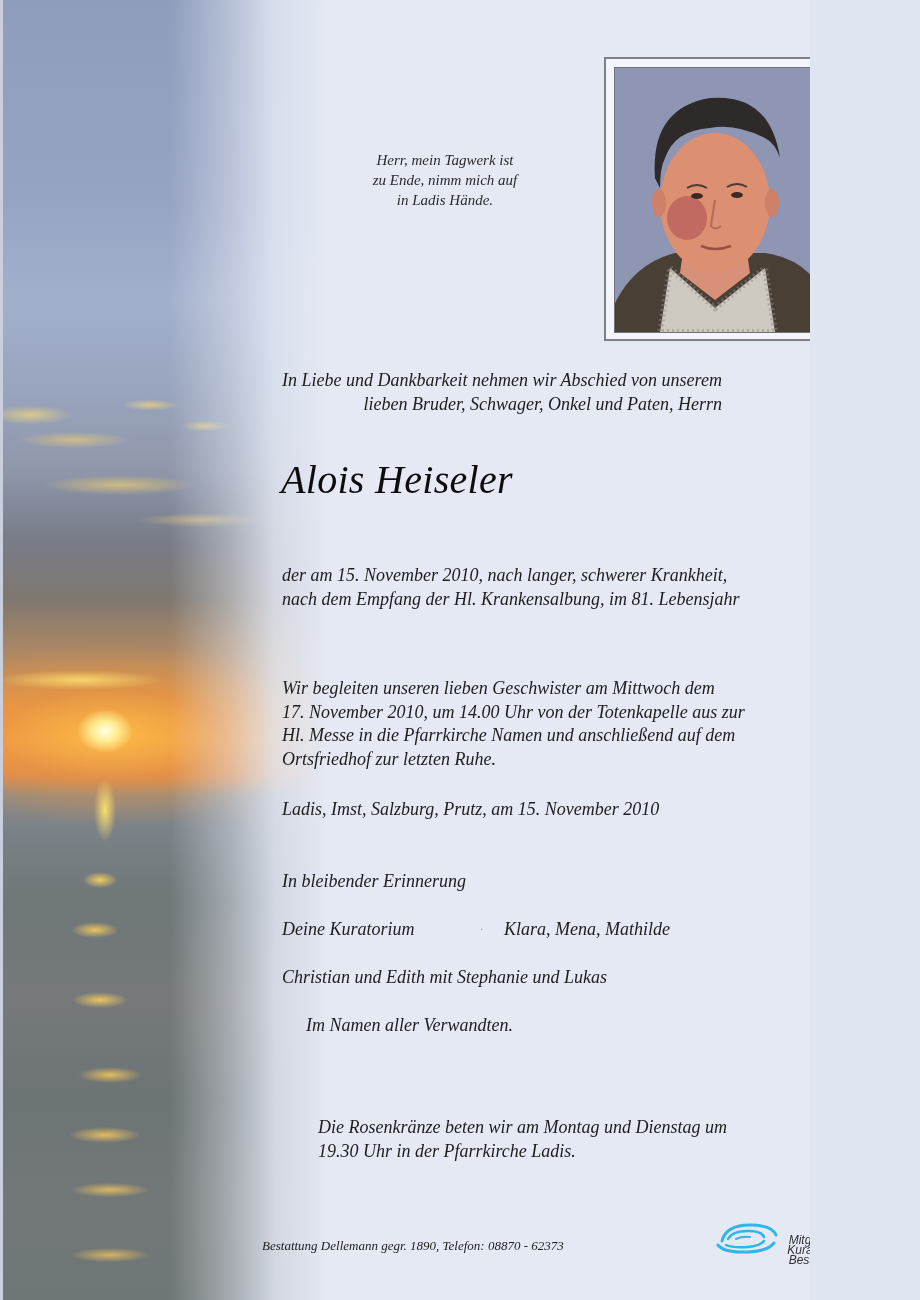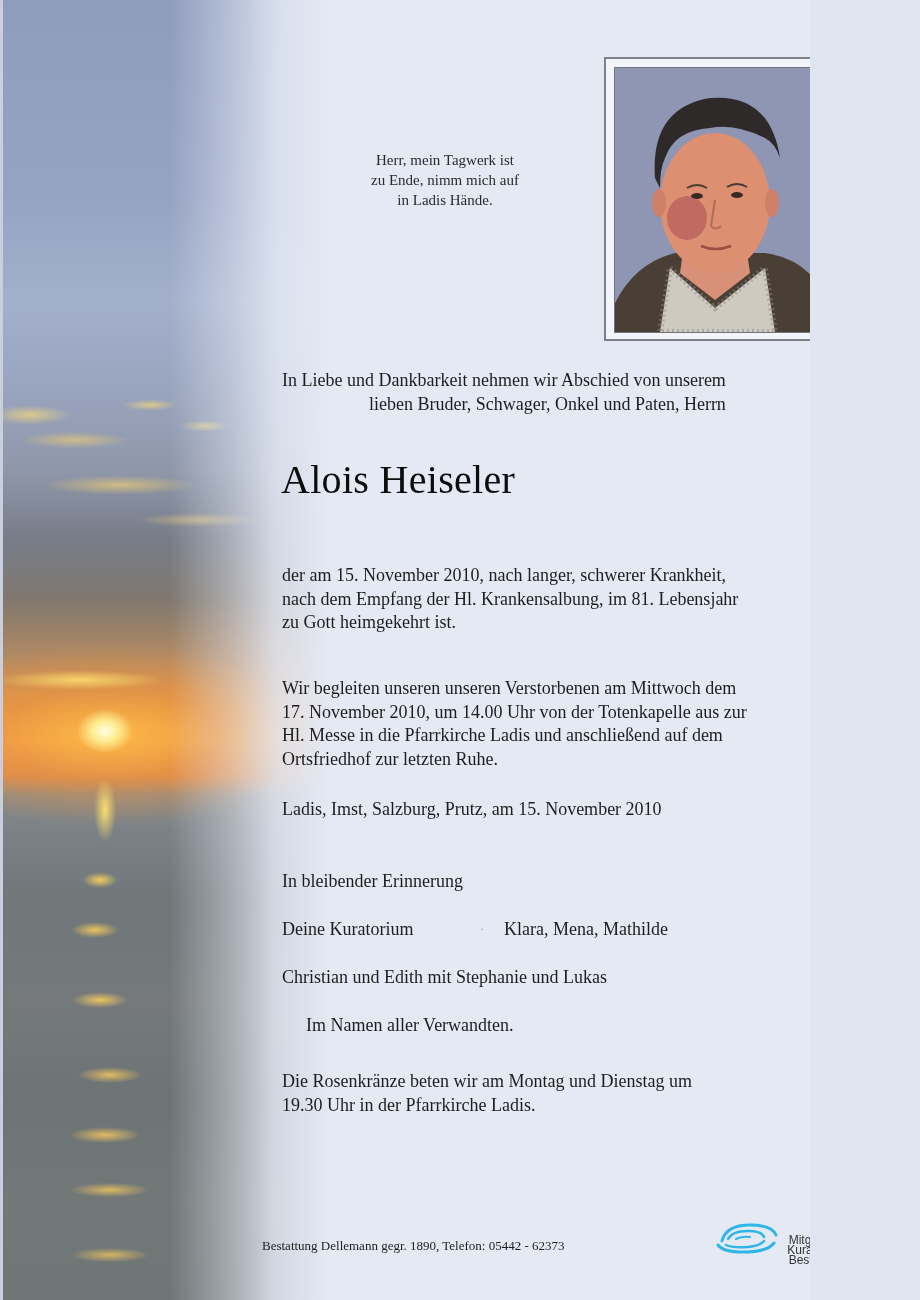--- a/index.html
+++ b/index.html
@@ -6,20 +6,21 @@
     body {
       width: 920px; height: 1300px; overflow: hidden; position: relative;
       font-family: "Liberation Serif", "DejaVu Serif", serif;
       color: #1a1a1a;
       background: #dfe5f1;
     }
     .page {
       position: absolute; left: 0; top: 0; width: 810px; height: 1300px;
       background: linear-gradient(180deg, #e4e9f4 0%, #e2e7f3 40%, #e6eaf2 70%, #e3e7ee 100%);
       overflow: hidden;
+      font-style: italic;
     }
     
     .sunset {
       position: absolute; left: 0; top: 0; width: 420px; height: 1300px;
       background:
         radial-gradient(ellipse 28px 22px at 105px 731px, rgba(255,255,230,1) 0%, rgba(255,240,150,0.95) 45%, rgba(255,200,80,0) 100%),
         radial-gradient(ellipse 220px 90px at 110px 735px, rgba(255,190,70,0.85) 0%, rgba(240,150,60,0.5) 50%, rgba(220,140,80,0) 100%),
         linear-gradient(180deg,
           #8f9dbd 0px, #96a3c3 200px, #a3b0cc 300px,
           #9aa6c0 380px, #8f97aa 470px,
@@ -83,21 +84,21 @@
     }
     .death { top: 564px; }
     .funeral { top: 677px; }
     .place-date { top: 798px; }
     .memory { top: 870px; }
     .siblings { top: 918px; }
     .siblings .names { position: absolute; left: 222px; top: 0; white-space: nowrap; text-align: center; }
     .siblings .dot { position: absolute; left: 198px; top: 0; color: #9a9ea8; font-size: 12px; }
     .family { top: 966px; }
     .relatives { top: 1014px; margin-left: 24px; }
-    .rosary { top: 1070px; }
+    .rosary { top: 1116px; margin-left: 36px; }
 
     .footer-text {
       position: absolute; left: 262px; top: 1238px; font-size: 13px; color: #1d1d1d; white-space: nowrap;
     }
     .member-logo { position: absolute; left: 716px; top: 1217px; width: 130px; height: 40px; }
     .member-logo svg { position: absolute; left: 0; top: 2px; }
     .member-text {
       position: absolute; left: 34px; top: 18px; width: 96px; text-align: right;
       font-family: "Liberation Sans", "DejaVu Sans", sans-serif; font-size: 12px; line-height: 10px; color: #333;
     }
@@ -156,27 +157,26 @@
   <div class="text-block intro">
     <span class="line">In Liebe und Dankbarkeit nehmen wir Abschied von unserem</span>
     <span class="line">lieben Bruder, Schwager, Onkel und Paten, Herrn</span>
   </div>
 
   <div class="name">Alois Heiseler</div>
 
   <div class="text-block death">
     <span class="line">der am 15. November 2010, nach langer, schwerer Krankheit,</span>
     <span class="line">nach dem Empfang der Hl. Krankensalbung, im 81. Lebensjahr</span>
-    <span class="line">zu Gott heimgekehrt ist.</span>
   </div>
 
   <div class="text-block funeral">
-    <span class="line">Wir begleiten unseren unseren Verstorbenen am Mittwoch dem</span>
+    <span class="line">Wir begleiten unseren lieben Geschwister am Mittwoch dem</span>
     <span class="line">17. November 2010, um 14.00 Uhr von der Totenkapelle aus zur</span>
-    <span class="line">Hl. Messe in die Pfarrkirche Ladis und anschließend auf dem</span>
+    <span class="line">Hl. Messe in die Pfarrkirche Namen und anschließend auf dem</span>
     <span class="line">Ortsfriedhof zur letzten Ruhe.</span>
   </div>
 
   <div class="text-block place-date">
     <span class="line">Ladis, Imst, Salzburg, Prutz, am 15. November 2010</span>
   </div>
 
   <div class="text-block memory">
     <span class="line">In bleibender Erinnerung</span>
   </div>
@@ -193,21 +193,21 @@
 
   <div class="text-block relatives">
     <span class="line">Im Namen aller Verwandten.</span>
   </div>
 
   <div class="text-block rosary">
     <span class="line">Die Rosenkränze beten wir am Montag und Dienstag um</span>
     <span class="line">19.30 Uhr in der Pfarrkirche Ladis.</span>
   </div>
 
-  <div class="footer-text">Bestattung Dellemann gegr. 1890, Telefon: 05442 - 62373</div>
+  <div class="footer-text">Bestattung Dellemann gegr. 1890, Telefon: 08870 - 62373</div>
 
   <div class="member-logo">
     <svg width="70" height="36" viewBox="0 0 70 36">
       <path d="M6 22 Q10 6 34 6 Q56 6 60 16" stroke="#2fb6e8" stroke-width="3" fill="none" stroke-linecap="round"></path>
       <path d="M2 26 Q8 34 32 33 Q52 32 58 24" stroke="#2fb6e8" stroke-width="3" fill="none" stroke-linecap="round"></path>
       <path d="M12 20 Q16 12 32 12 Q46 12 48 18" stroke="#2fb6e8" stroke-width="2.5" fill="none" stroke-linecap="round"></path>
       <path d="M10 26 Q16 29 32 28 Q44 27 48 22" stroke="#2fb6e8" stroke-width="2.5" fill="none" stroke-linecap="round"></path>
       <path d="M20 20 Q26 17 34 18" stroke="#2fb6e8" stroke-width="2" fill="none" stroke-linecap="round"></path>
     </svg>
     <div class="member-text">

